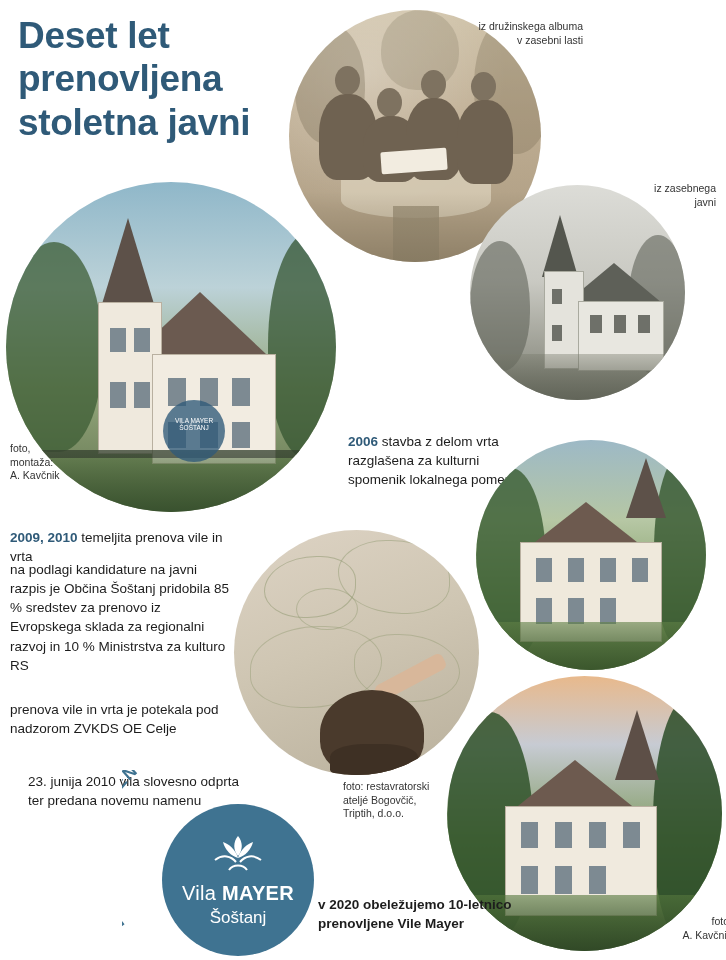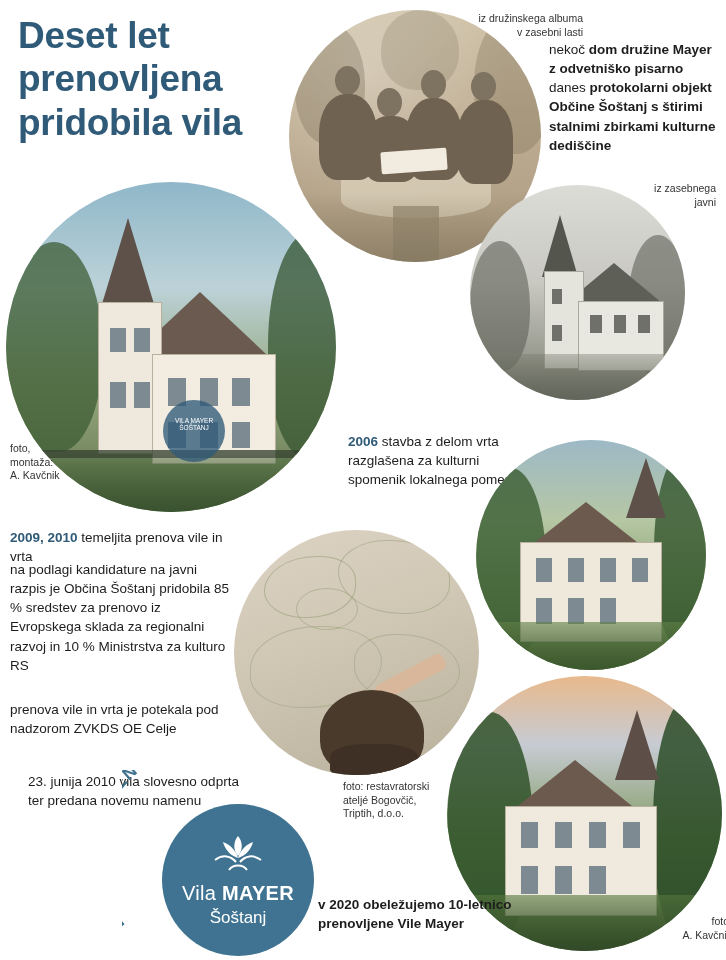--- a/index.html
+++ b/index.html
@@ -157,21 +157,21 @@
     color: #333333;
   }
   .accent {
     color: #2f5a78;
     font-weight: bold;
   }
   .hl {
     font-weight: bold;
   }
   
-  #cap-family   { left: 463px; top: 12px;  width: 120px; text-align: right; }
+  #cap-family   { left: 463px; top: 20px;  width: 120px; text-align: right; }
   #txt-mayer-today { left: 549px; top: 40px; width: 172px; }
   #cap-private  { left: 616px; top: 182px; width: 100px; text-align: right; }
   #txt-villa-names { left: 352px; top: 272px; width: 170px; }
   #txt-built    { left: 352px; top: 325px; width: 170px; }
   #txt-2006     { left: 348px; top: 432px; width: 180px; }
   #cap-foto-left{ left: 10px;  top: 422px; width: 110px; margin-top: 20px; }
   #txt-2009     { left: 10px;  top: 528px; width: 220px; }
   #txt-razpis   { left: 10px;  top: 560px; width: 225px; }
   #txt-zvkds    { left: 10px;  top: 700px; width: 225px; }
   #txt-2010     { left: 10px;  top: 772px; width: 215px; }
@@ -240,21 +240,21 @@
     line-height: 1.15;
     padding-top: 17px;
     box-sizing: border-box;
   }
 </style>
 </head>
 <body>
 
 <div class="poster">
 
-  <div class="title">Deset let prenovljena pridobila vila</div>
+  <div class="title">Deset let prenovljena stoletna javni</div>
 
   <div class="circle" id="photo-family">
     <div class="fg">
 
       <div class="tree" style="left:6px; top:14px; width:70px; height:120px; background:rgba(120,110,85,0.35);"></div>
       <div class="tree" style="left:185px; top:4px; width:78px; height:140px; background:rgba(120,110,85,0.32);"></div>
       <div class="tree" style="left:92px; top:0px; width:78px; height:80px; background:rgba(140,130,105,0.3);"></div>
 
       <div class="table-round" style="left:52px; top:148px; width:150px; height:60px; background:rgba(215,205,182,0.85);"></div>
       <div style="position:absolute; left:104px; top:196px; width:46px; height:56px; background:rgba(150,138,114,0.75);"></div>
@@ -269,25 +269,20 @@
       <div class="person" style="left:168px; top:90px; width:56px; height:84px;"></div>
 
       <div style="position:absolute; left:92px; top:140px; width:66px; height:22px; background:#f2ece0; transform:rotate(-4deg); border-radius:2px;"></div>
 
       <div class="ground" style="height:70px; background:linear-gradient(180deg, rgba(150,138,112,0.0), rgba(120,108,84,0.55));"></div>
     </div>
   </div>
   <div class="caption" id="cap-family" style="white-space:pre-line;">iz družinskega albuma
 v zasebni lasti</div>
 
-  <div class="txt" id="txt-mayer-today">
-    <span>nekoč </span><span class="hl">dom družine Mayer</span><br>
-    <span class="hl">z odvetniško pisarno</span><br>
-    <span>danes </span><span class="hl">protokolarni objekt Občine Šoštanj s štirimi stalnimi zbirkami kulturne dediščine</span>
-  </div>
 
   <div class="circle" id="photo-villa-main">
 
     <div class="tree" style="left:0px; top:60px; width:96px; height:210px; background:rgba(60,92,52,0.75);"></div>
     <div class="tree" style="left:262px; top:48px; width:90px; height:230px; background:rgba(52,84,48,0.75);"></div>
 
     <div class="tower" style="left:96px; top:36px;"></div>
 
     <div class="house-roof" style="left:128px; top:110px; border-left-width:66px; border-right-width:66px; border-bottom-width:62px; border-bottom-color:#6b5a50;"></div>
 

